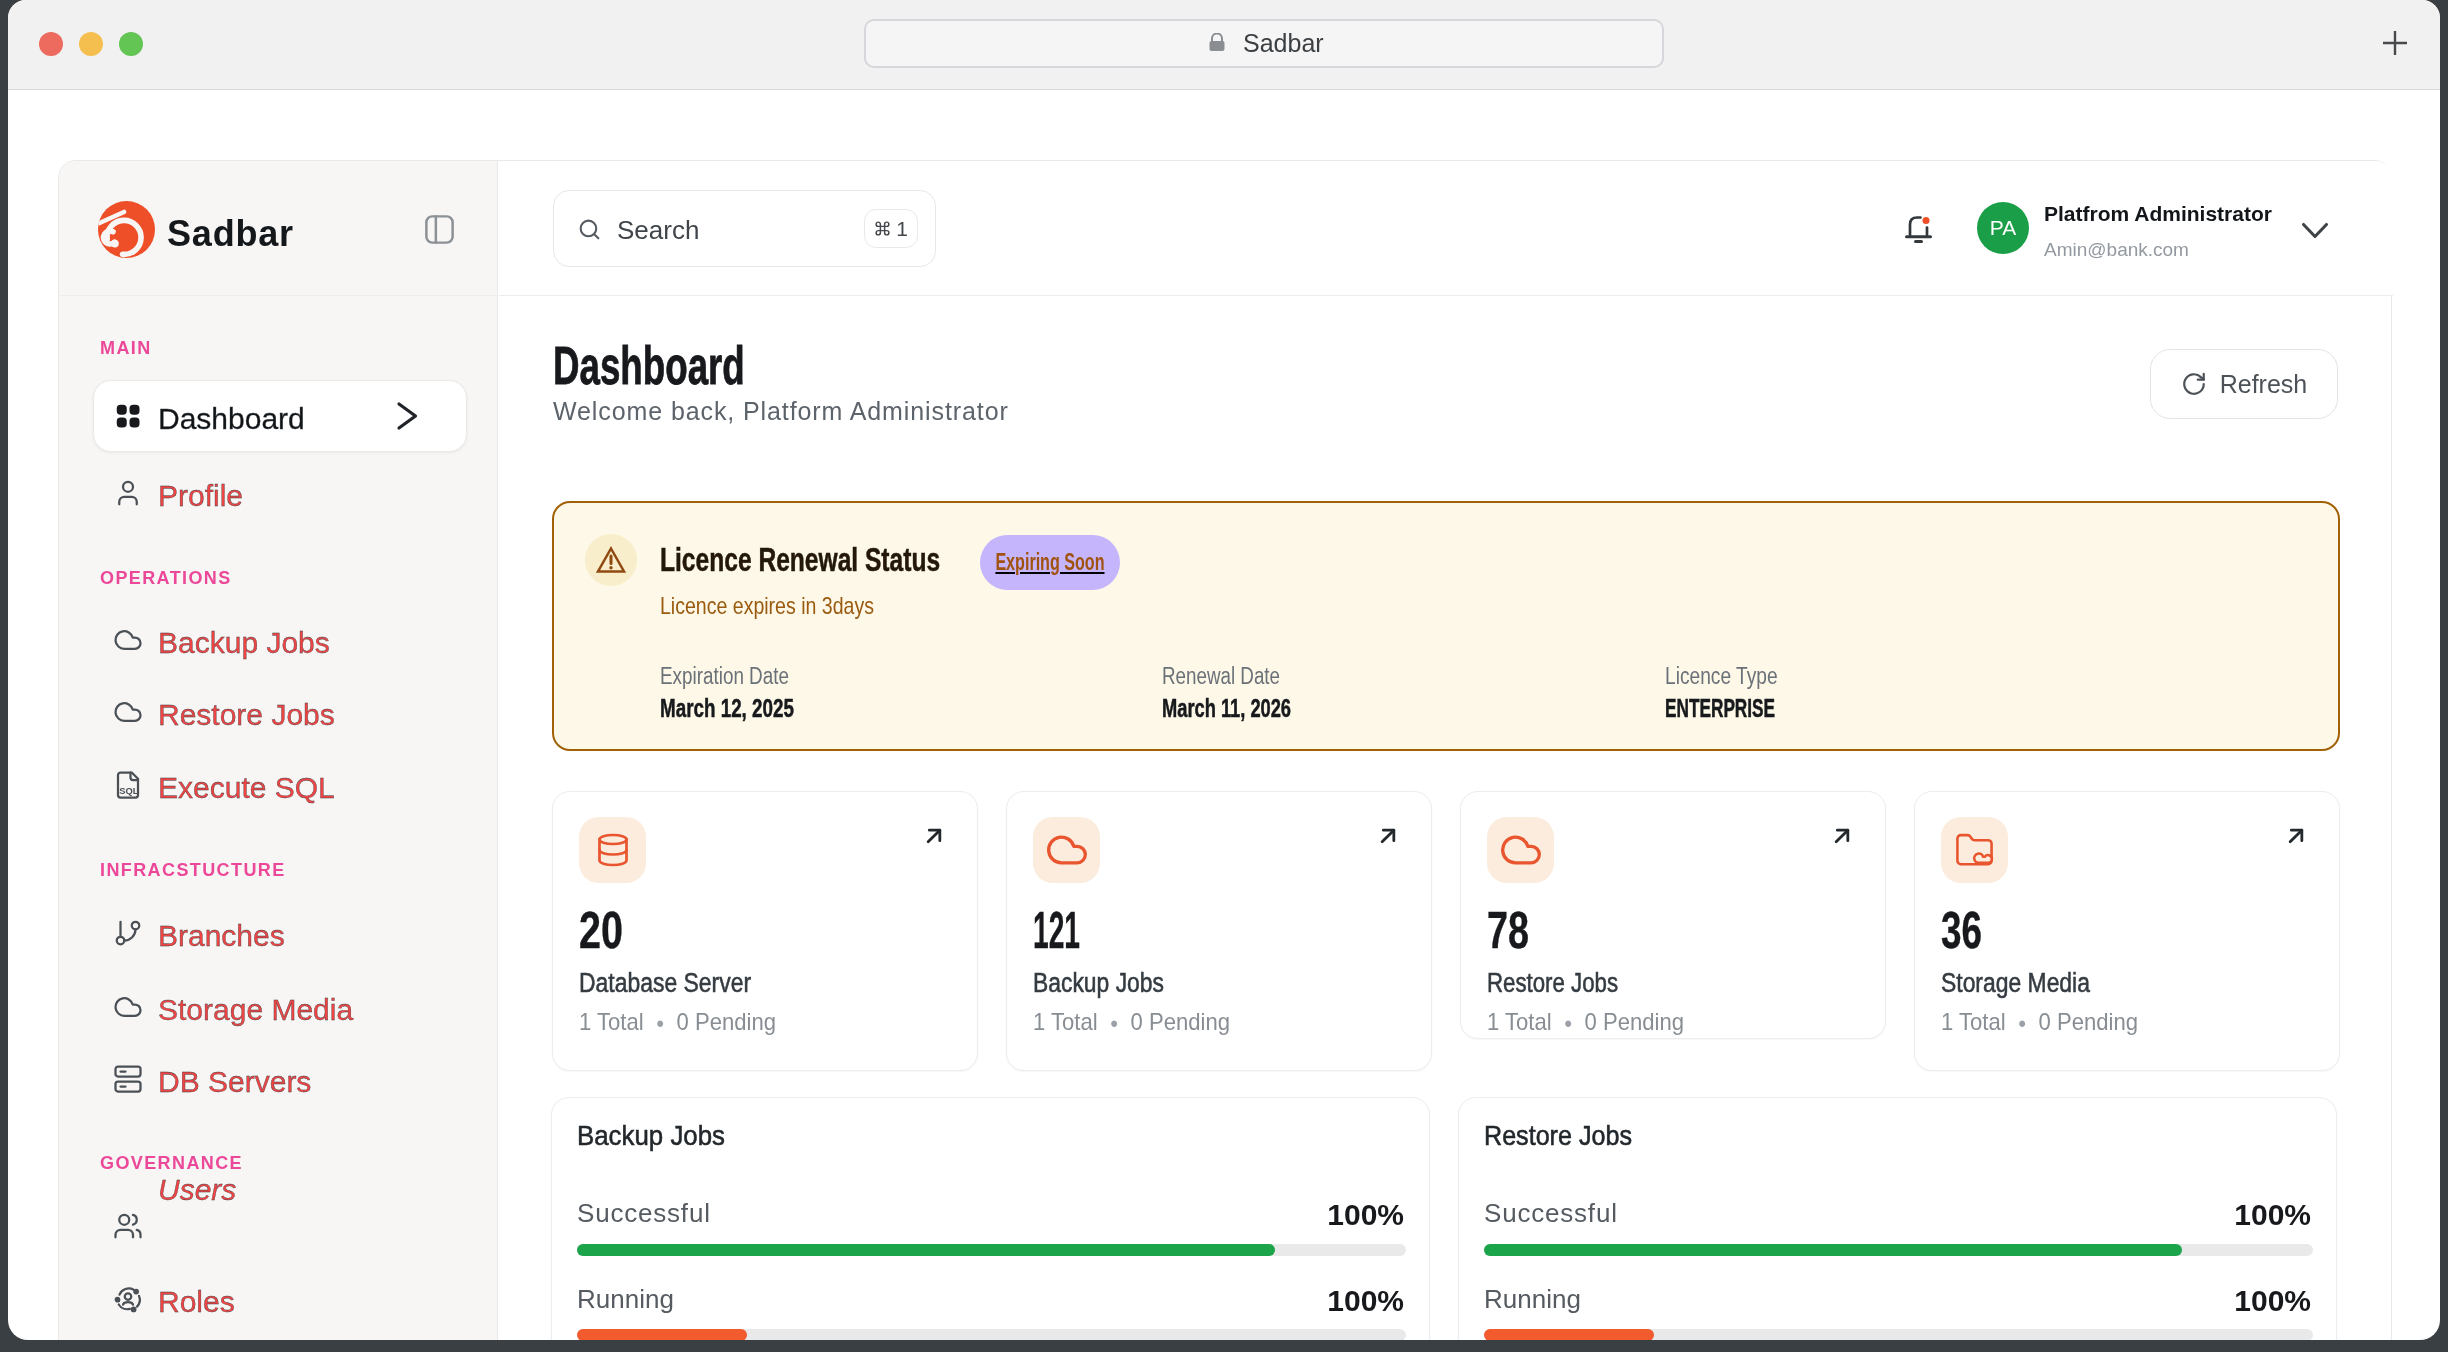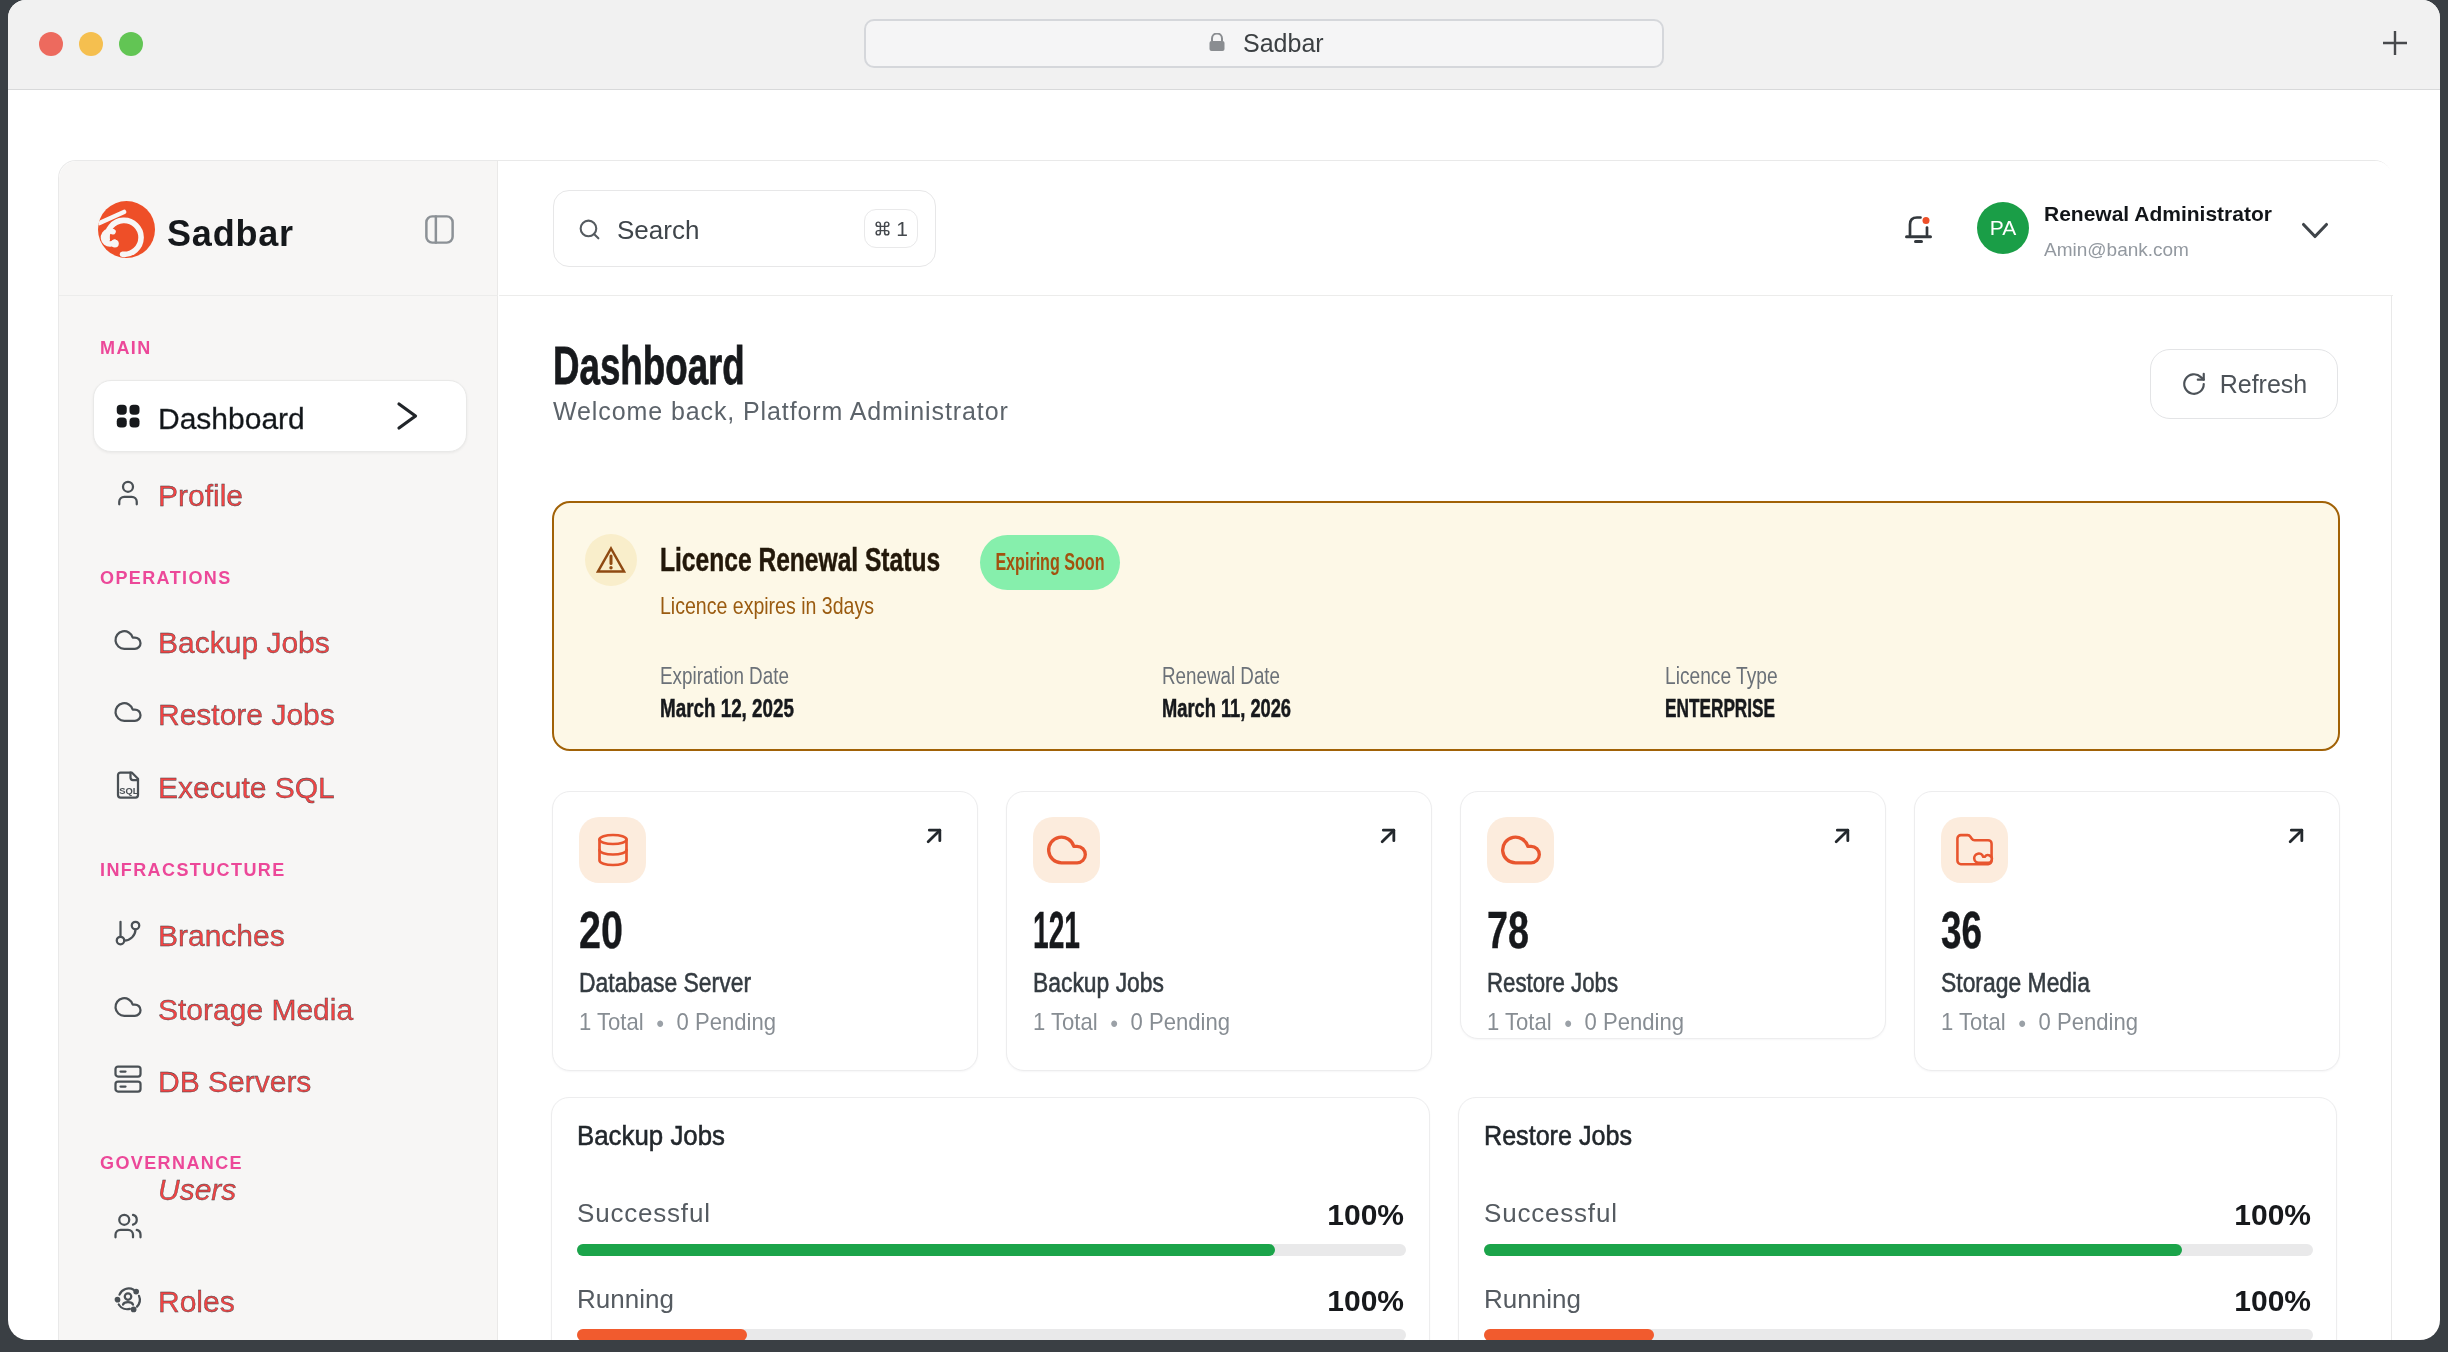--- a/index.html
+++ b/index.html
@@ -193,21 +193,21 @@
     <div class="abs" style="left:1844px; top:53px;">
       <svg width="34" height="34" viewBox="0 0 34 34" fill="none" stroke="#33383d" stroke-width="2.7" stroke-linecap="round">
         <path d="M7 21 L7 10.5 Q7 3.5 14 3.5 L17.5 3.5"></path>
         <path d="M24 13.5 L24 21"></path>
         <path d="M3.5 22.8 L27.5 22.8" stroke-width="3"></path>
         <path d="M12.5 27.5 L18.5 27.5" stroke-width="3"></path>
         <circle cx="23" cy="6.5" r="3.5" fill="#ee4f28" stroke="none"></circle>
       </svg>
     </div>
     <div class="abs" style="left:1918px; top:41px; width:52px; height:52px; border-radius:50%; background:#1a9e47; display:flex; align-items:center; justify-content:center; color:#fff; font-size:21px;">PA</div>
-    <div class="abs" style="left:1985px; top:42px; font-size:21px; font-weight:700; color:#121519; line-height:1;">Renewal Administrator</div>
+    <div class="abs" style="left:1985px; top:42px; font-size:21px; font-weight:700; color:#121519; line-height:1;">Platfrom Administrator</div>
     <div class="abs" style="left:1985px; top:79px; font-size:19px; color:#9399a0; line-height:1;">Amin@bank.com</div>
     <div class="abs" style="left:2242px; top:61px;">
       <svg width="28" height="20" viewBox="0 0 28 20" fill="none" stroke="#3f4449" stroke-width="3.1" stroke-linecap="round" stroke-linejoin="round">
           <path d="M2.5 2.5 L14 14.5 L25.5 2.5"></path>
         </svg>
     </div>
 
     <div class="abs" style="left:494px; top:177px; font-size:54px; font-weight:700; color:#17191c; line-height:1; transform:scaleX(.68); transform-origin:0 50%; -webkit-text-stroke:.8px #17191c;">Dashboard</div>
     <div class="abs" style="left:494px; top:238px; font-size:25px; color:#5c636a; line-height:1; letter-spacing:.9px;">Welcome back, Platform Administrator</div>
     <div class="abs" style="left:2091px; top:188px; width:188px; height:70px; border:1.5px solid #e3e4e6; border-radius:20px; background:#fff; display:flex; align-items:center; justify-content:center; gap:13px;">
@@ -220,21 +220,21 @@
 
     <div class="abs" style="left:493px; top:340px; width:1788px; height:250px; background:#fdf8e7; border:2px solid #a16207; border-radius:18px;">
       <div class="abs" style="left:31px; top:31px; width:52px; height:52px; border-radius:50%; background:#f9eecb; display:flex; align-items:center; justify-content:center;">
         <svg width="30" height="28" viewBox="0 0 30 28" fill="none" stroke="#8f4a12" stroke-width="2.5">
           <path d="M15 2.5 L28 25.5 H2 Z" stroke-linejoin="miter"></path>
           <path d="M15 10 L15 17.5" stroke-width="3" stroke-linecap="round"></path>
           <circle cx="15" cy="21.7" r="1.7" fill="#8f4a12" stroke="none"></circle>
         </svg>
       </div>
       <div class="abs" style="left:106px; top:40px; font-size:33px; font-weight:700; color:#23180a; line-height:1; -webkit-text-stroke:.5px #23180a; transform:scaleX(.745); transform-origin:0 50%;">Licence Renewal Status</div>
-      <div class="abs" style="left:426px; top:32px; width:140px; height:55px; border-radius:28px; background:#86efac; display:flex; align-items:center; justify-content:center;">
+      <div class="abs" style="left:426px; top:32px; width:140px; height:55px; border-radius:28px; background:#c4b5fd; display:flex; align-items:center; justify-content:center;text-decoration:underline;">
           <span style="font-size:23px; font-weight:700; color:#a2520f; transform:scaleX(.7); white-space:nowrap;">Expiring Soon</span>
         </div>
       <div class="abs" style="left:106px; top:91px; font-size:24px; color:#9a5b10; line-height:1; transform:scaleX(.814); transform-origin:0 50%;">Licence expires in 3days</div>
       <div class="abs" style="left:106px; top:162px; font-size:23px; color:#6b7178; line-height:1; transform:scaleX(.82); transform-origin:0 50%;">Expiration Date</div>
       <div class="abs" style="left:106px; top:193px; font-size:25px; font-weight:700; color:#17191c; line-height:1; -webkit-text-stroke:.5px #17191c; transform:scaleX(.753); transform-origin:0 50%;">March 12, 2025</div>
       <div class="abs" style="left:608px; top:162px; font-size:23px; color:#6b7178; line-height:1; transform:scaleX(.817); transform-origin:0 50%;">Renewal Date</div>
       <div class="abs" style="left:608px; top:193px; font-size:25px; font-weight:700; color:#17191c; line-height:1; -webkit-text-stroke:.5px #17191c; transform:scaleX(.731); transform-origin:0 50%;">March 11, 2026</div>
       <div class="abs" style="left:1111px; top:162px; font-size:23px; color:#6b7178; line-height:1; transform:scaleX(.834); transform-origin:0 50%;">Licence Type</div>
       <div class="abs" style="left:1111px; top:193px; font-size:25px; font-weight:700; color:#17191c; line-height:1; -webkit-text-stroke:.5px #17191c; transform:scaleX(.689); transform-origin:0 50%;">ENTERPRISE</div>
     </div>

